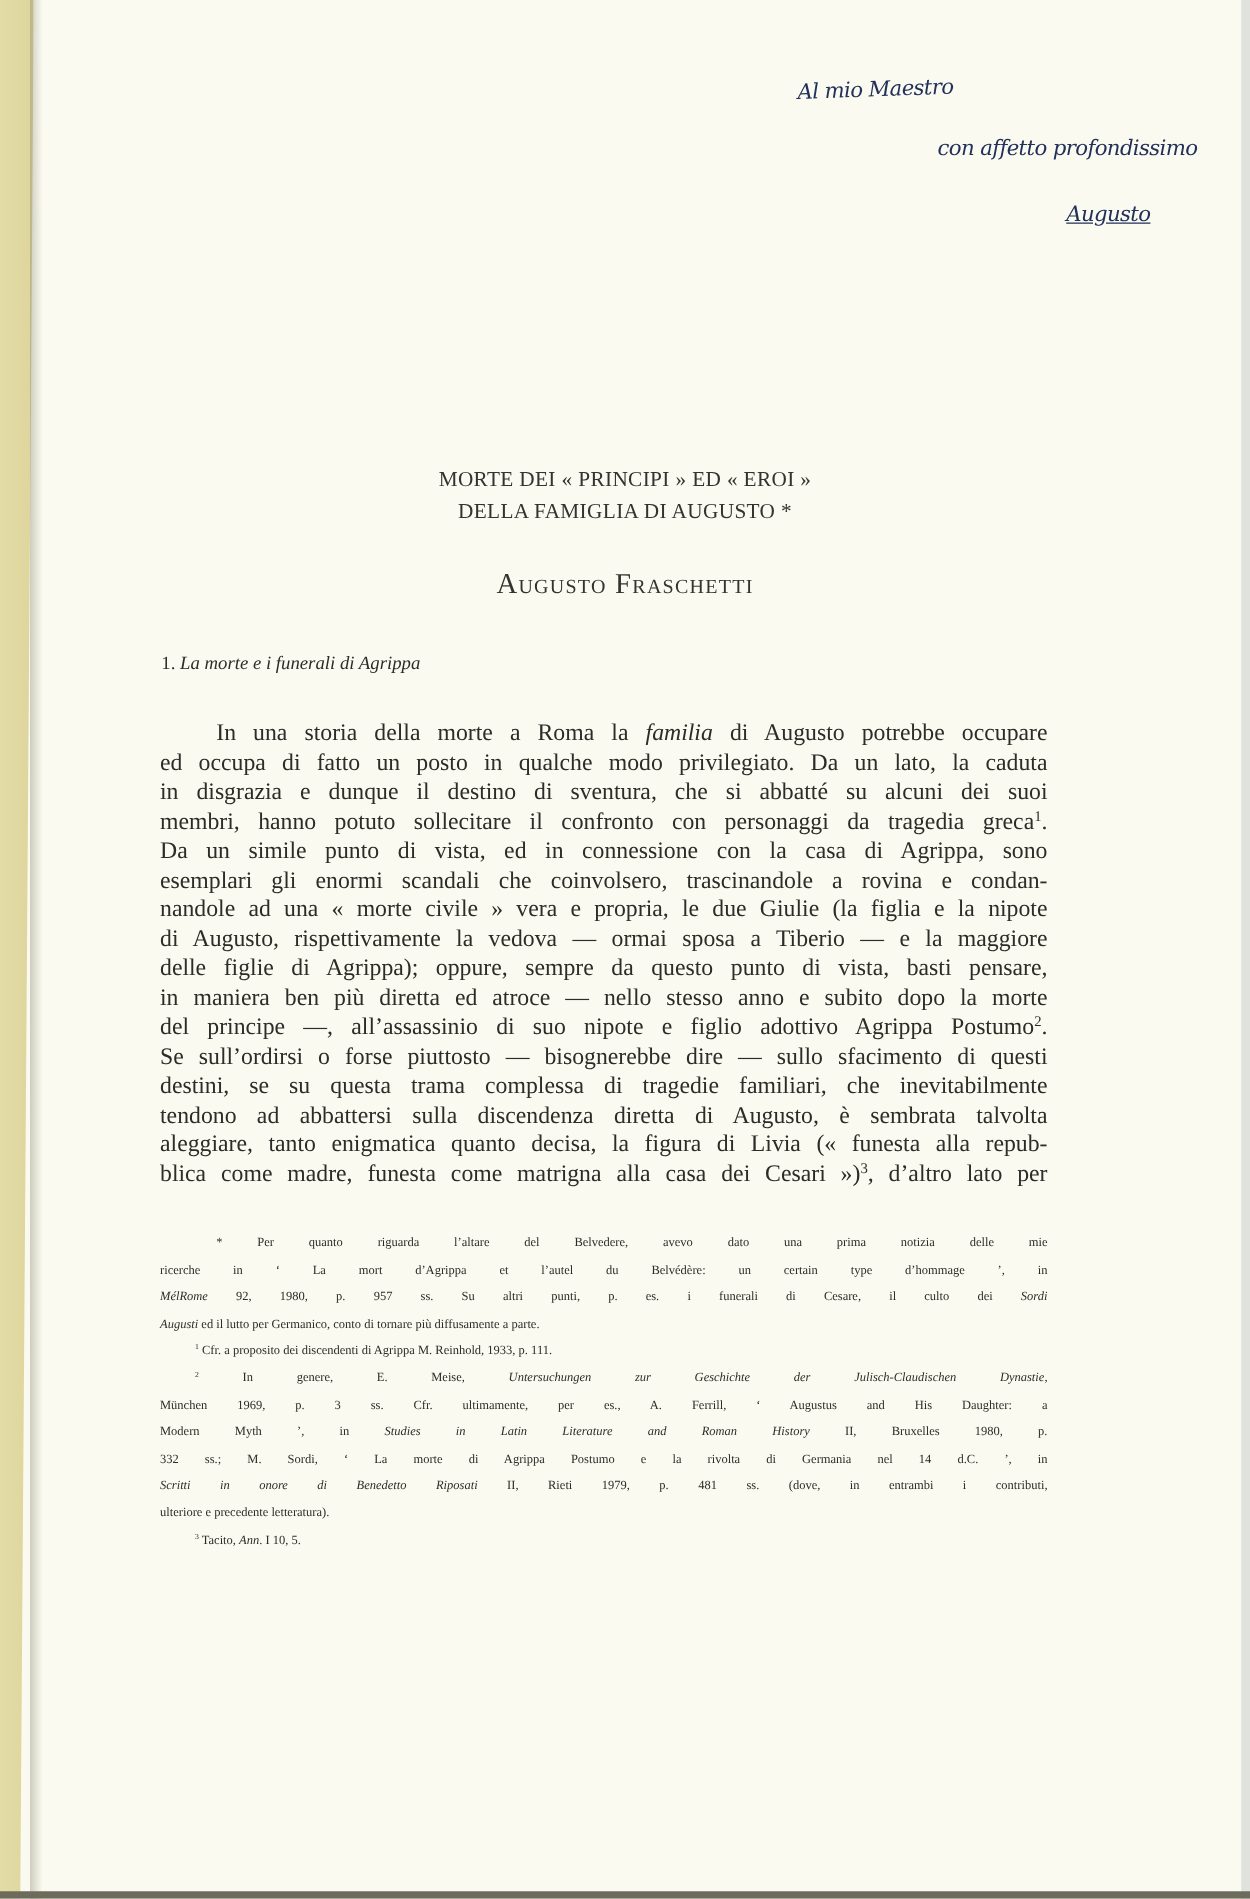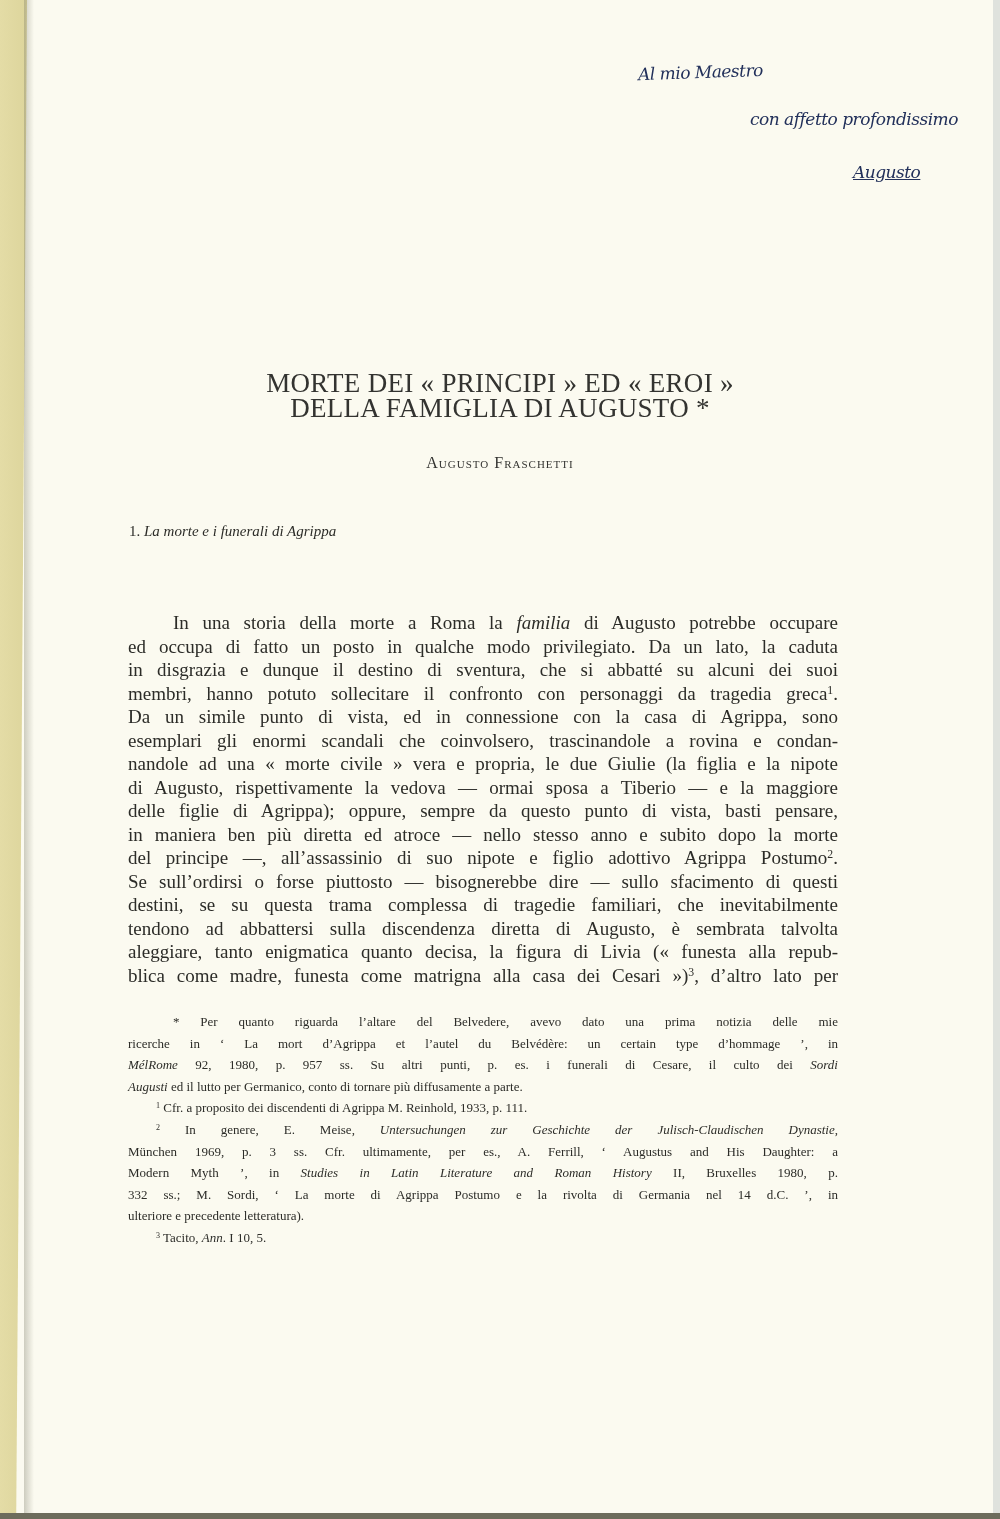--- a/index.html
+++ b/index.html
@@ -33,42 +33,42 @@
     position: absolute; left: 630px; top: 62px; width: 370px; height: 150px;
     font-family: "DejaVu Serif", serif; font-style: italic;
     color: #22305a; font-size: 17px;
   }
   .dedication .line { position: absolute; white-space: nowrap; letter-spacing: -0.5px; }
   .dedication .l1 { left: 8px; top: 0; transform: rotate(-2deg); }
   .dedication .l2 { left: 120px; top: 47px; }
   .dedication .l3 { left: 223px; top: 100px; text-decoration: underline; }
   .title {
     position: absolute; left: 0; width: 1000px; top: 371px;
-    text-align: center; font-size: 27px; line-height: 25px; letter-spacing: 0.3px;
+    text-align: center; font-size: 17px; line-height: 25px; letter-spacing: 0.3px;
     color: #333330;
   }
   .author {
     position: absolute; left: 0; width: 1000px; top: 454px;
-    text-align: center; font-size: 16px; letter-spacing: 1px;
+    text-align: center; font-size: 23px; letter-spacing: 1px;
     font-variant: small-caps; color: #333330;
   }
   .section-heading {
     position: absolute; left: 129px; top: 523px; font-size: 15px;
   }
   .section-heading .num { font-style: normal; }
   .section-heading .title-text { font-style: italic; }
   .body-text {
     position: absolute; left: 128px; top: 575px; width: 710px;
     font-size: 19px; line-height: 23.5px; text-align: justify;
   }
   .body-text .line { display: block; text-align: justify; text-align-last: justify; white-space: nowrap; }
-  .body-text .line.indent { padding-left: 45px; margin-top: 36px; }
+  .body-text .line.indent { padding-left: 45px; }
   .footnotes {
-    position: absolute; left: 128px; top: 1011px; width: 710px;
-    font-size: 13px; line-height: 21.6px;
+    position: absolute; left: 128px; top: 984px; width: 710px;
+    font-size: 10px; line-height: 21.6px;
   }
   .footnotes .line { display: block; text-align: justify; text-align-last: justify; white-space: nowrap; }
   .footnotes .line.last { text-align-last: left; }
   .footnotes .line.indent { padding-left: 45px; }
   .footnotes .line.indent2 { padding-left: 28px; }
   sup { font-size: 0.62em; vertical-align: 0.55em; line-height: 0; }
   i { font-style: italic; }
 </style>
 </head>
 <body>
@@ -122,18 +122,19 @@
     <span class="line">ricerche in ‘ La mort d’Agrippa et l’autel du Belvédère: un certain type d’hommage ’, in</span>
     <span class="line"><i>MélRome</i><span> 92, 1980, p. 957 ss. Su altri punti, p. es. i funerali di Cesare, il culto dei </span><i>Sordi</i></span>
     <span class="line last"><i>Augusti</i><span> ed il lutto per Germanico, conto di tornare più diffusamente a parte.</span></span>
 
     <span class="line last indent2"><sup>1</sup><span> Cfr. a proposito dei discendenti di Agrippa M. Reinhold, 1933, p. 111.</span></span>
 
     <span class="line indent2"><sup>2</sup><span> In genere, E. Meise, </span><i>Untersuchungen zur Geschichte der Julisch-Claudischen Dynastie</i><span>,</span></span>
     <span class="line">München 1969, p. 3 ss. Cfr. ultimamente, per es., A. Ferrill, ‘ Augustus and His Daughter: a</span>
     <span class="line"><span>Modern Myth ’, in </span><i>Studies in Latin Literature and Roman History</i><span> II, Bruxelles 1980, p.</span></span>
     <span class="line">332 ss.; M. Sordi, ‘ La morte di Agrippa Postumo e la rivolta di Germania nel 14 d.C. ’, in</span>
+    <span class="line"><i>Scritti in onore di Benedetto Riposati</i><span> II, Rieti 1979, p. 481 ss. (dove, in entrambi i contributi,</span></span>
     <span class="line last">ulteriore e precedente letteratura).</span>
 
     <span class="line last indent2"><sup>3</sup><span> Tacito, </span><i>Ann</i><span>. I 10, 5.</span></span>
   </div>
 
 </div>
 
 </body></html>

